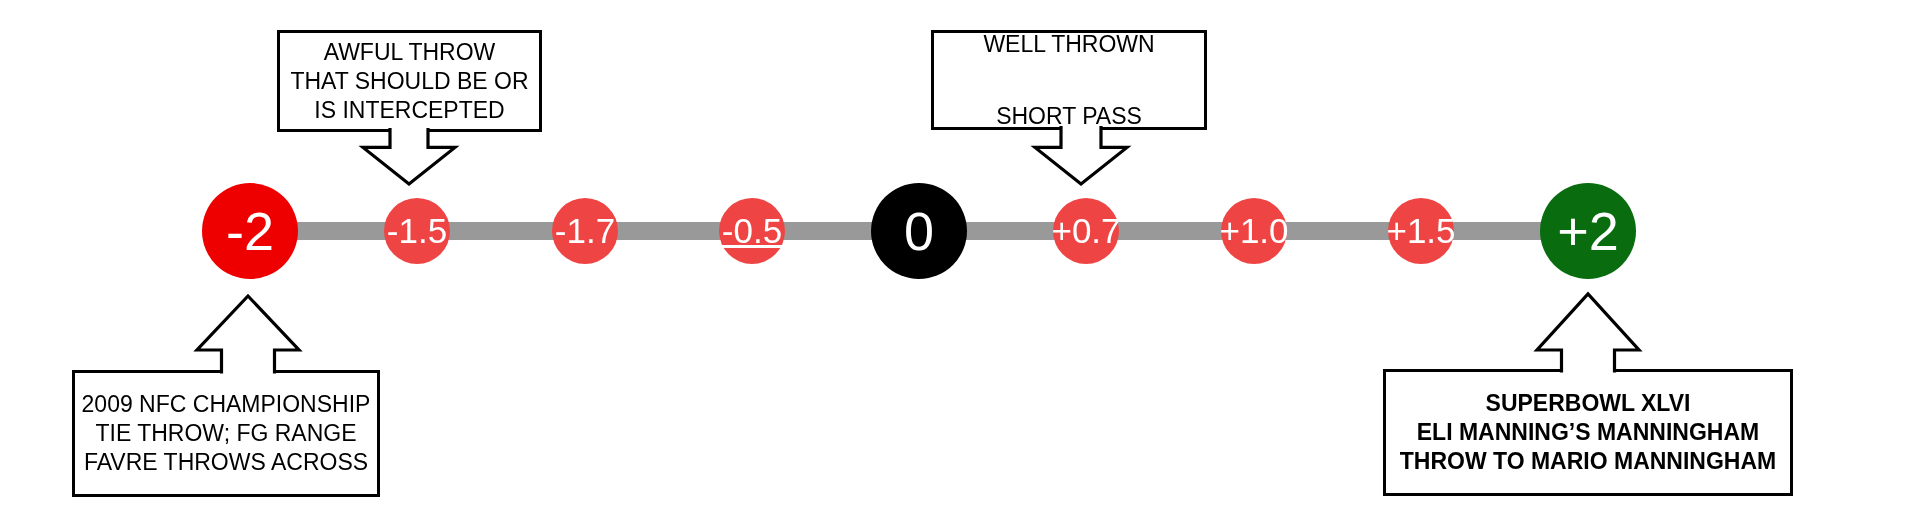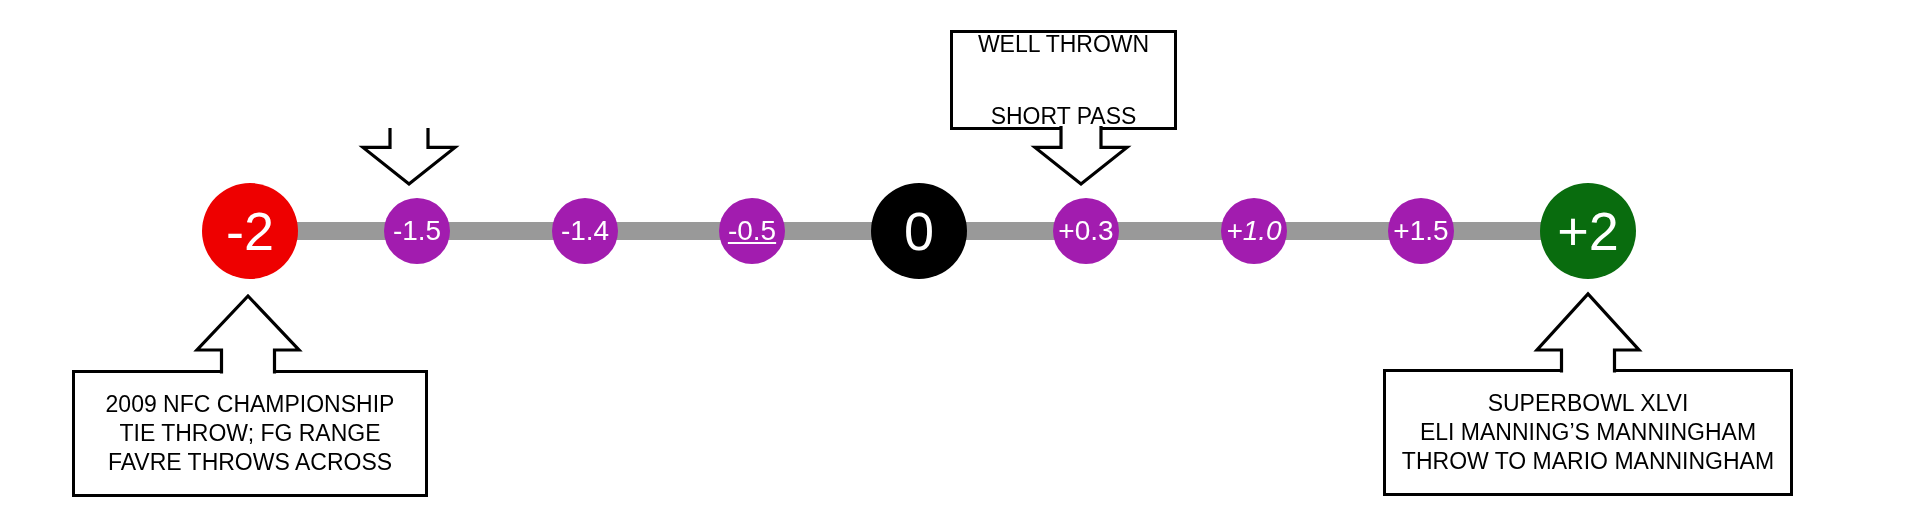--- a/index.html
+++ b/index.html
@@ -25,56 +25,56 @@
     position: absolute;
     border-radius: 50%;
     display: flex;
     align-items: center;
     justify-content: center;
     color: #ffffff;
     white-space: nowrap;
   }
   .point.minor {
     width: 66px; height: 66px; top: 198px;
-    background: #a21caf;
-    font-size: 28px;
+    background: #ef4444;
+    font-size: 35px;
   }
   .point.major {
     width: 96px; height: 96px; top: 183px;
     font-size: 54px;
   }
   .p0 { left: 202px;  background: #EE0000; }
   .p1 { left: 384px; }
   .p2 { left: 552px; }
   .p3 { left: 719px; text-decoration: underline; }
   .p4 { left: 871px;  background: #000000; }
   .p5 { left: 1053px; }
-  .p6 { left: 1221px; font-style: italic; }
+  .p6 { left: 1221px; }
   .p7 { left: 1388px; align-items: center; }
   .p8 { left: 1540px; background: #096C0E; }
 
   
   .callout {
     position: absolute;
     box-sizing: border-box;
     border: 3px solid #000000;
     background: #ffffff;
     display: flex;
     flex-direction: column;
     align-items: center;
     justify-content: center;
     text-align: center;
     color: #000000;
     font-size: 23px;
     line-height: 29px;
   }
   .co1 { left: 277px;  top: 30px;  width: 265px; height: 102px; }
-  .co2 { left: 950px;  top: 30px;  width: 227px; height: 100px; gap: 43px; }
-  .co3 { left: 72px;   top: 370px; width: 356px; height: 127px; }
-  .co4 { left: 1383px; top: 369px; width: 410px; height: 127px; }
+  .co2 { left: 931px;  top: 30px;  width: 276px; height: 100px; gap: 43px; }
+  .co3 { left: 72px;   top: 370px; width: 308px; height: 127px; }
+  .co4 { left: 1383px; top: 369px; width: 410px; height: 127px; font-weight: bold; }
 
   .arrow-layer {
     position: absolute;
     left: 0; top: 0;
     pointer-events: none;
   }
   .arrow-layer path {
     fill: #ffffff;
     stroke: #000000;
     stroke-width: 3.2;
@@ -88,41 +88,46 @@
 
   <div class="scale-line"></div>
 
   <div class="point major p0">
     <span>-2</span>
   </div>
   <div class="point minor p1">
     <span>-1.5</span>
   </div>
   <div class="point minor p2">
-    <span>-1.4</span>
+    <span>-1.7</span>
   </div>
   <div class="point minor p3">
     <span>-0.5</span>
   </div>
   <div class="point major p4">
     <span>0</span>
   </div>
   <div class="point minor p5">
-    <span>+0.3</span>
+    <span>+0.7</span>
   </div>
   <div class="point minor p6">
     <span>+1.0</span>
   </div>
   <div class="point minor p7">
     <span>+1.5</span>
   </div>
   <div class="point major p8">
     <span>+2</span>
   </div>
 
+  <div class="callout co1">
+    <div>AWFUL THROW</div>
+    <div>THAT SHOULD BE OR</div>
+    <div>IS INTERCEPTED</div>
+  </div>
 
   <div class="callout co2">
     <div>WELL THROWN</div>
     <div>SHORT PASS</div>
   </div>
 
   <div class="callout co3">
     <div>2009 NFC CHAMPIONSHIP</div>
     <div>TIE THROW; FG RANGE</div>
     <div>FAVRE THROWS ACROSS</div>

